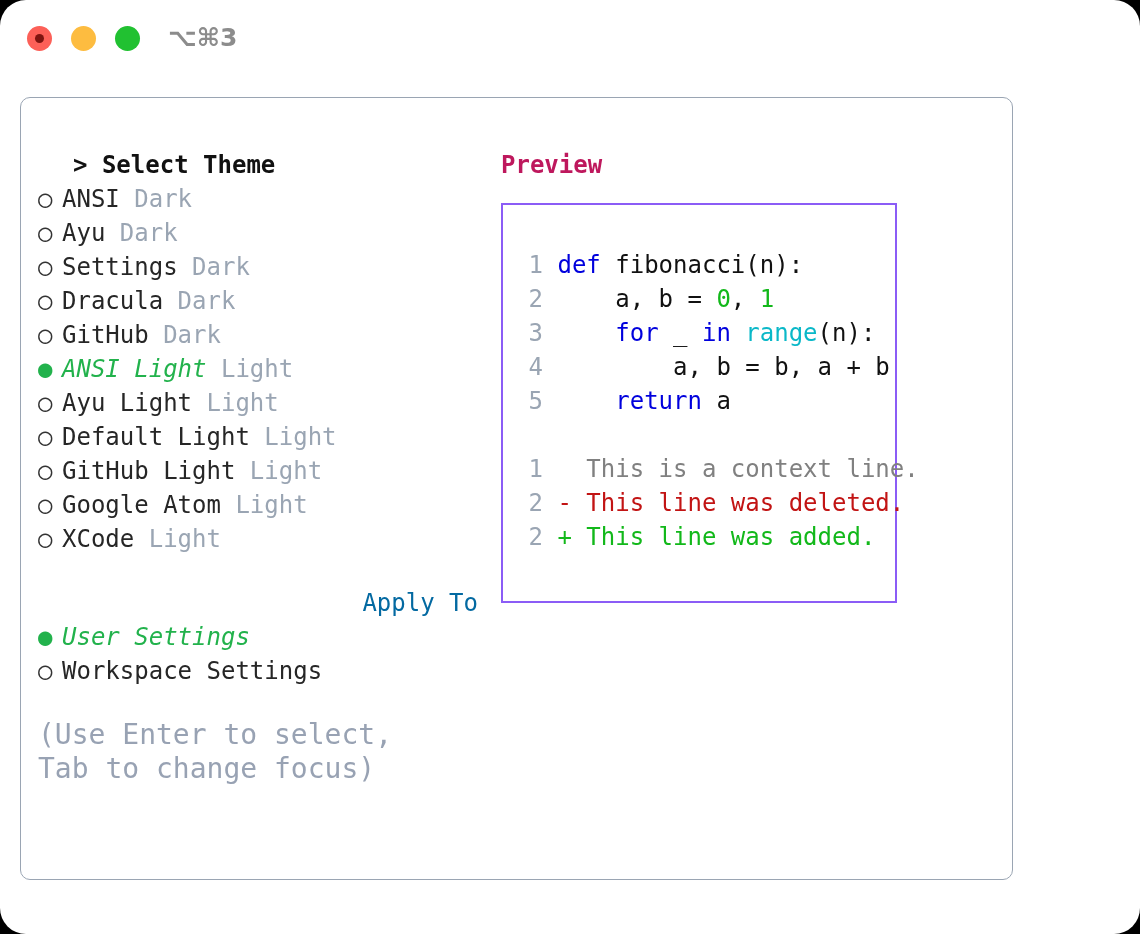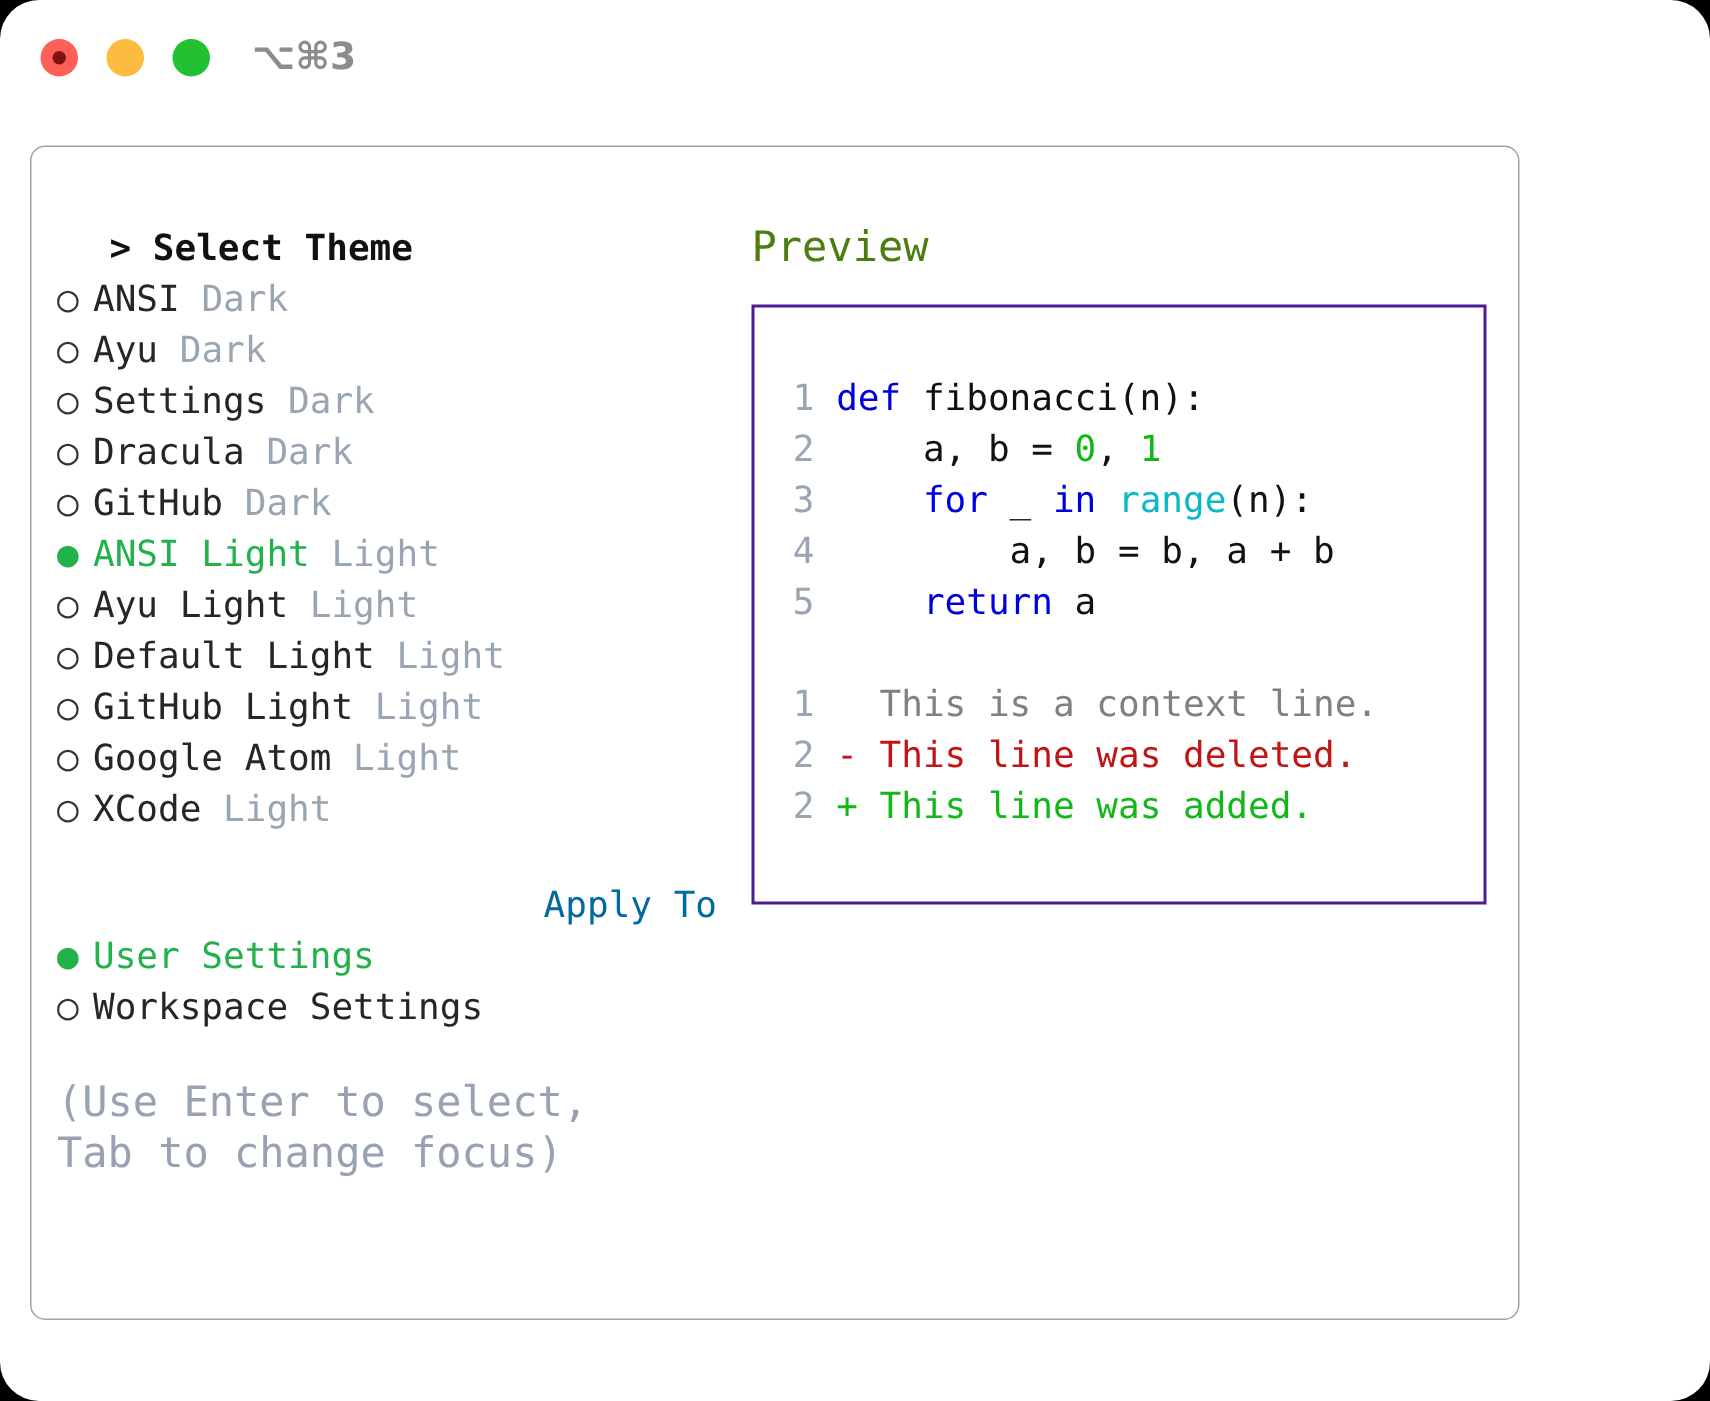--- a/index.html
+++ b/index.html
@@ -109,21 +109,21 @@
     white-space: pre;
     display: block;
   }
   .opt-row .bullet {
     display: inline-block;
     width: 24px;
   }
   .opt-row .bullet.on  { color: #22b24c; }
   .opt-row .bullet.off { color: #333333; }
   .opt-row .label { color: #262626; }
-  .opt-row.selected .label { color: #22b24c; }
+  .opt-row.selected .label { color: #22b24c; font-style: italic; }
   .opt-row .tag { color: #9aa5b3; }
 
   .section-spacer { height: 30px; }
 
   .apply-header {
     font-size: 24px;
     line-height: 34px;
     color: #0369a1;
     white-space: pre;
     padding-left: 24px;
@@ -140,30 +140,30 @@
   }
 
   
   .right-col {
     position: absolute;
     left: 480px;
     top: 50px;
     width: 495px;
   }
   .preview-title {
-    font-size: 28px;
-    font-weight: 400;
-    color: #4d7c0f;
+    font-size: 24px;
+    font-weight: 700;
+    color: #be185d;
     line-height: 34px;
   }
   .preview-box {
     margin-top: 21px;
-    width: 490px;
+    width: 396px;
     height: 400px;
-    border: 2px solid #4c1d95;
+    border: 2px solid #8b5cf6;
     box-sizing: border-box;
     background: #ffffff;
     position: relative;
   }
   .code {
     position: absolute;
     left: 16px;
     top: 43px;
     font-size: 24px;
     line-height: 34px;

